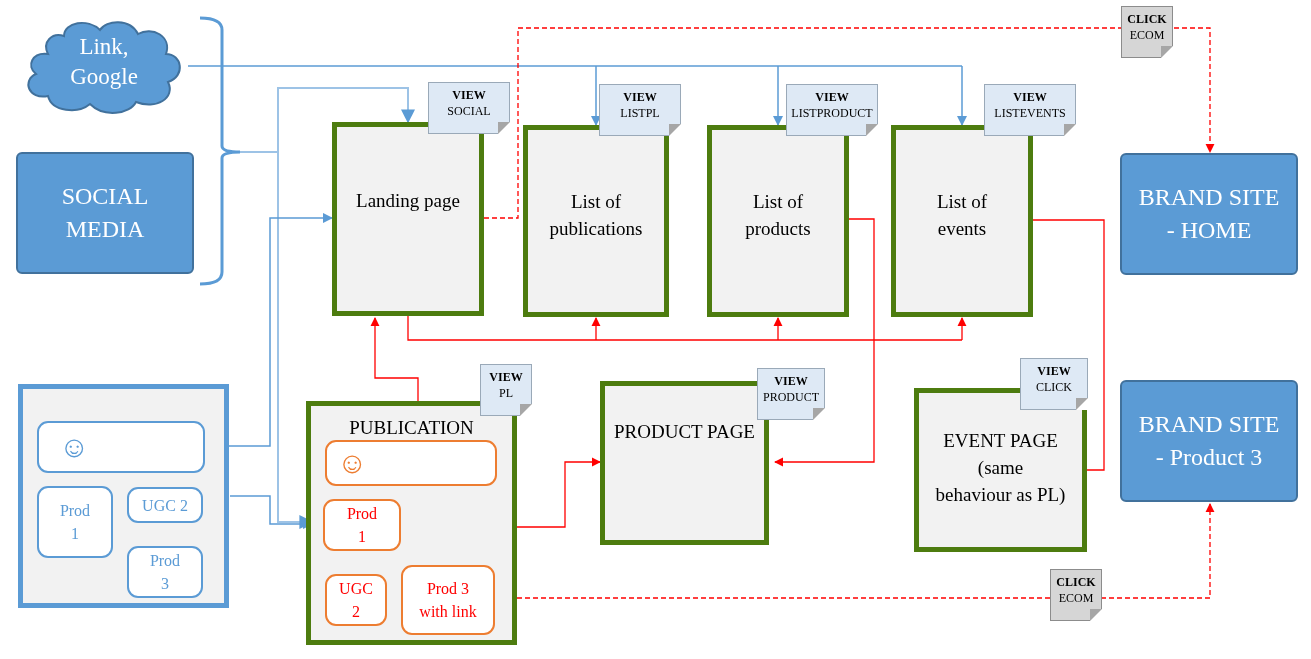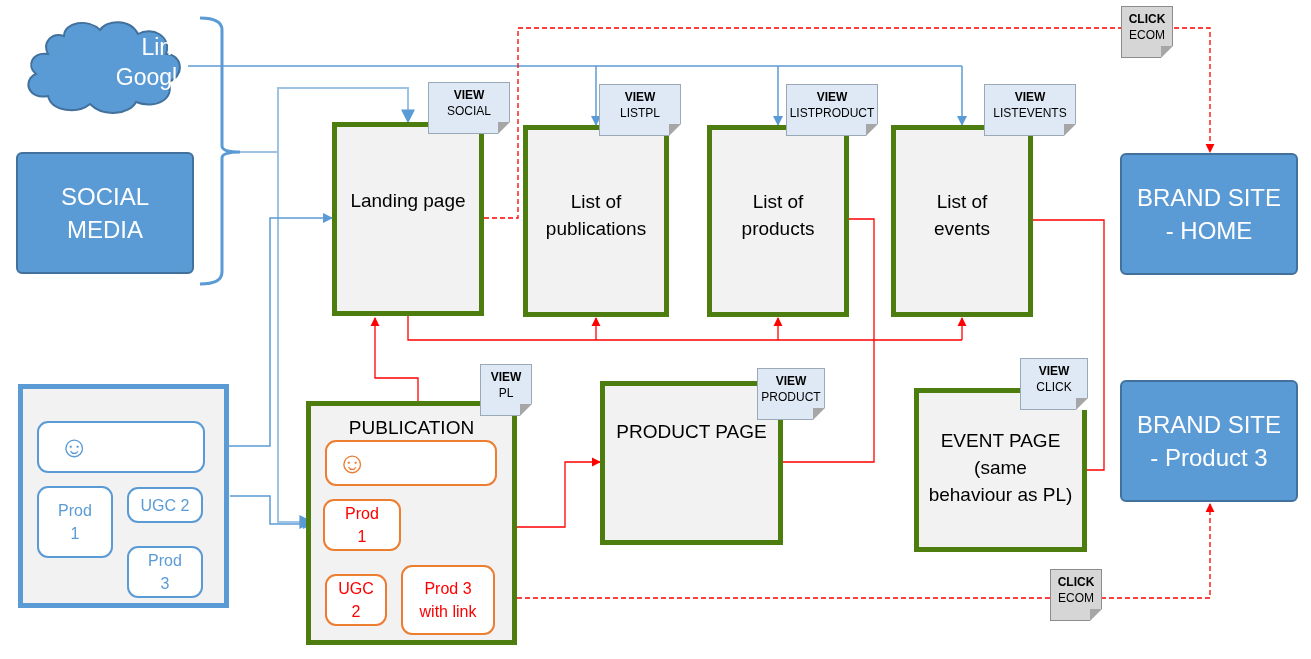--- a/index.html
+++ b/index.html
@@ -1,18 +1,18 @@
 <!DOCTYPE html>
 <html><head>
 <meta charset="utf-8">
 <style>
   html, body { margin:0; padding:0; background:#ffffff; }
   body { width:1311px; height:659px; position:relative; overflow:hidden; font-family:"Liberation Sans", sans-serif; }
   #lines { position:absolute; left:0; top:0; width:1311px; height:659px; z-index:1; }
-  .abs { position:absolute; box-sizing:border-box; }
+  .abs { position:absolute; box-sizing:border-box;font-family:Liberation Serif, serif; }
   .page { background:#f2f2f2; border:5px solid #4d7c0f; display:flex; flex-direction:column; align-items:center; color:#000; font-size:19px; text-align:center; z-index:2; }
   .page .lbl { line-height:27px; }
   .blue-box { background:#5b9bd5; border:2px solid #41719c; border-radius:6px; color:#fff; font-size:24px; text-align:center; display:flex; align-items:center; justify-content:center; line-height:33px; z-index:2; }
   .note { background:#dee9f5; border:1px solid #9aa9b8; font-size:12px; text-align:center; line-height:16px; color:#000; z-index:4; padding-top:4px; }
   .note.grey { background:#d6d6d6; border-color:#8c8c8c; }
   .note b { display:block; font-weight:bold; }
   .note::after { content:""; position:absolute; right:-1px; bottom:-1px; width:0; height:0; border-style:solid; border-width:0 0 12px 12px; border-color:transparent transparent #ffffff #a6a6a6; }
   .email { background:#f2f2f2; border:5px solid #5b9bd5; z-index:2; }
   .email-title { color:#5b9bd5; font-size:18px; text-align:center; }
   .card { background:#fff; border-radius:11px; text-align:center; display:flex; align-items:center; justify-content:center; flex-direction:column; font-size:16px; line-height:23px; z-index:3; }
@@ -63,21 +63,21 @@
 
   <path d="M484,218 L518,218 L518,28 L1210,28 L1210,152" fill="none" stroke="#ff0000" stroke-width="1.3" stroke-dasharray="5,3" marker-end="url(#ar)"></path>
 
   <path d="M501,598 L1210,598 L1210,504" fill="none" stroke="#ff0000" stroke-width="1.3" stroke-dasharray="5,3" marker-end="url(#ar)"></path>
 </svg>
 
 <div class="abs cloud" style="left:18px;top:14px;width:172px;height:104px;">
   <svg width="172" height="104" viewBox="0 0 172 104" style="position:absolute;left:0;top:0;">
     <path d="M30,40 C14,38 8,52 18,60 C4,66 10,86 30,82 C34,98 60,100 72,90 C86,104 112,100 118,88 C138,96 158,84 150,68 C168,62 164,40 148,40 C154,22 134,12 120,20 C112,4 88,6 82,16 C70,4 46,8 46,22 C34,18 24,28 30,40 Z" fill="#5b9bd5" stroke="#41719c" stroke-width="2"></path>
   </svg>
-  <div style="position:absolute;left:0;top:18px;width:172px;text-align:right;color:#fff;font-size:23px;line-height:30px;">
+  <div style="position:absolute;left:0;top:18px;width:172px;text-align:center;color:#fff;font-size:23px;line-height:30px;">
     <div>Link,</div>
     <div>Google</div>
   </div>
 </div>
 
 <div class="abs blue-box" style="left:16px;top:152px;width:178px;height:122px;">
   <div>
     <div>SOCIAL</div>
     <div>MEDIA</div>
   </div>
@@ -162,21 +162,21 @@
   <div class="abs card o" style="left:90px;top:159px;width:94px;height:70px;">
     <div>Prod 3</div>
     <div>with link</div>
   </div>
 </div>
 <div class="abs note" style="left:480px;top:364px;width:52px;height:52px;">
   <b>VIEW</b>
   <span>PL</span>
 </div>
 
-<div class="abs page" style="left:600px;top:381px;width:183px;height:164px;padding-top:32px;text-align:right;">
+<div class="abs page" style="left:600px;top:381px;width:169px;height:164px;padding-top:32px;text-align:right;">
   <div class="lbl">PRODUCT PAGE</div>
 </div>
 <div class="abs note" style="left:757px;top:368px;width:68px;height:52px;">
   <b>VIEW</b>
   <span>PRODUCT</span>
 </div>
 
 <div class="abs page" style="left:906px;top:388px;width:173px;height:164px;padding-top:34px;margin-left:8px;">
   <div class="lbl">EVENT PAGE</div>
   <div class="lbl">(same</div>

